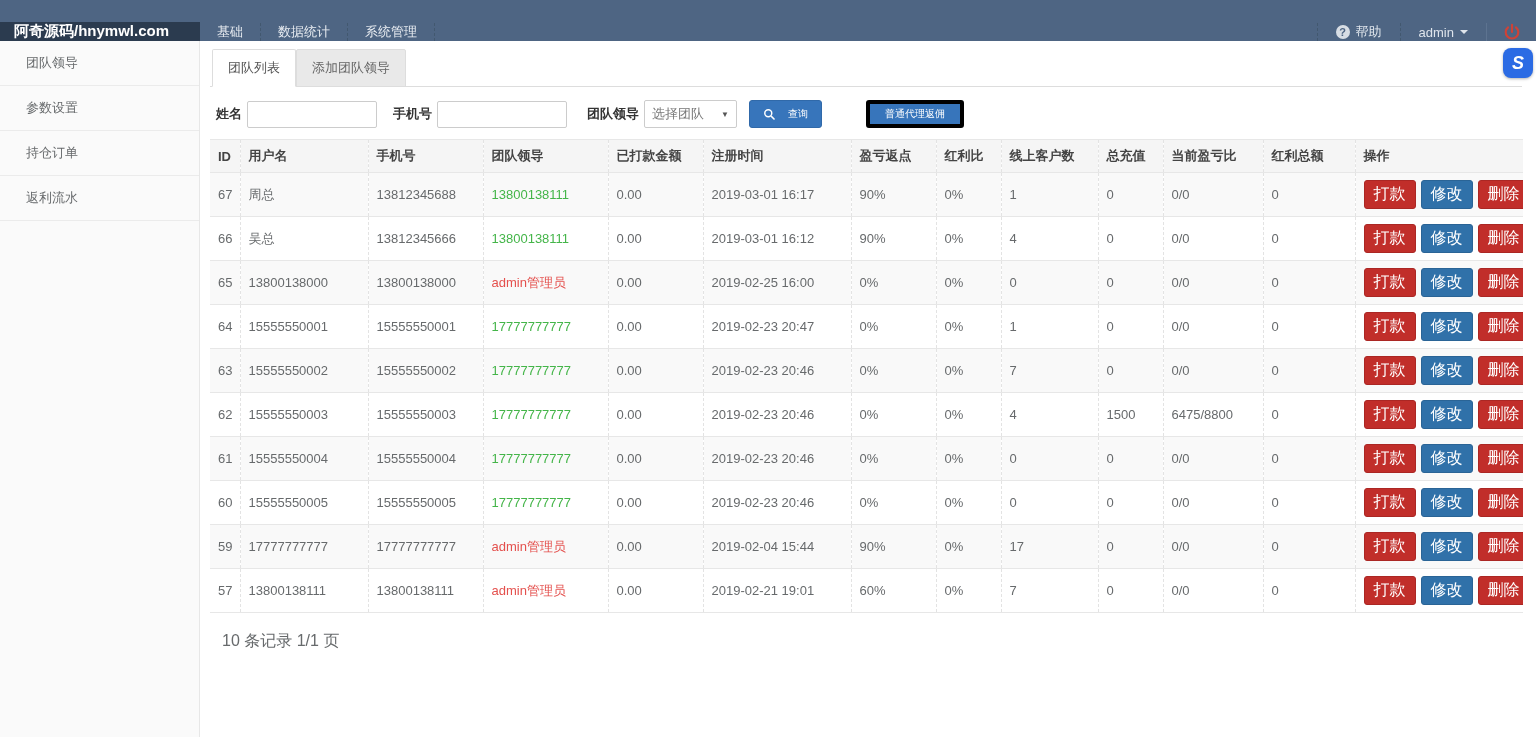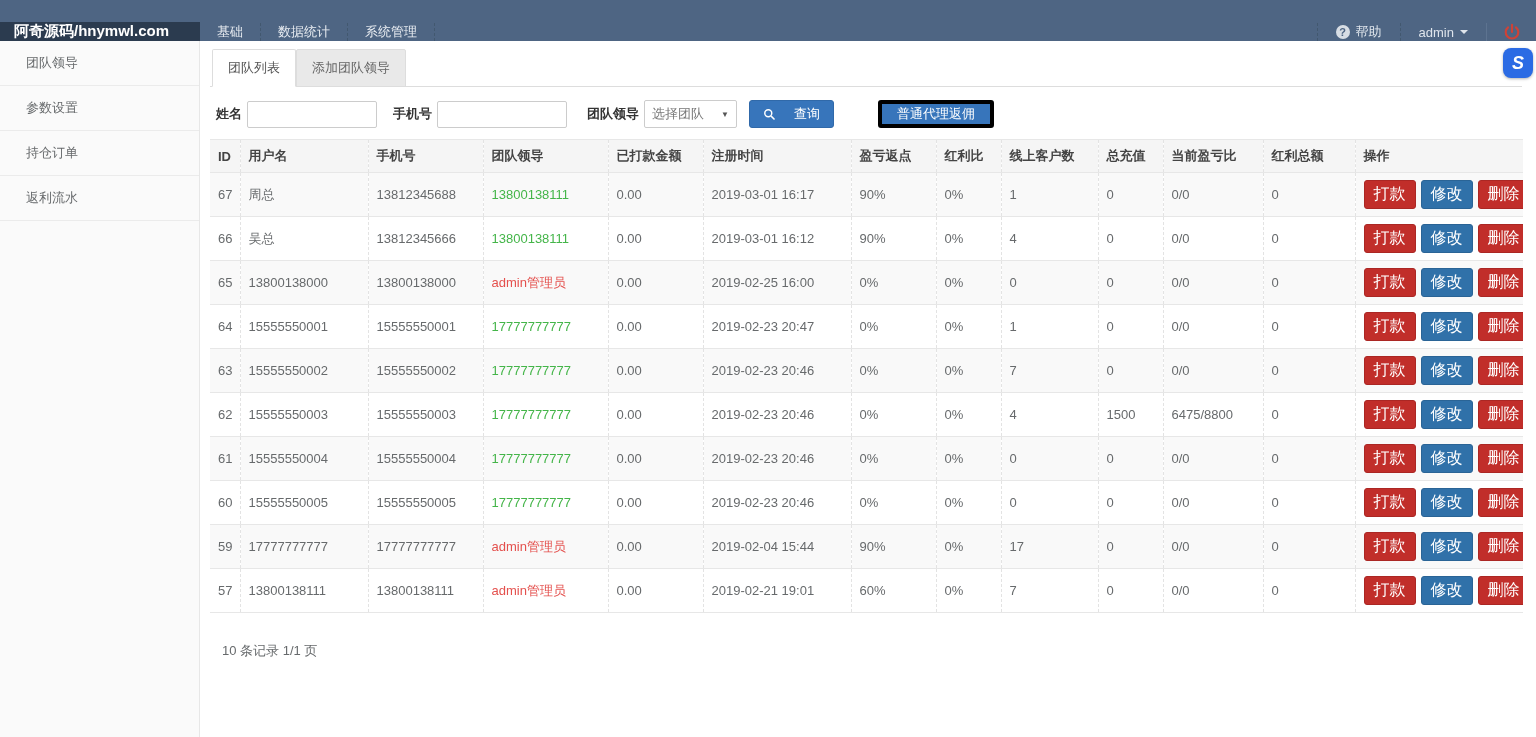--- a/index.html
+++ b/index.html
@@ -44,41 +44,41 @@
 
   
   .filterbar { display:flex; align-items:center; padding:13px 0 11px 6px; }
   .flabel { font-weight:bold; color:#333; margin-right:5px; }
   .tinput { width:130px; height:27px; border:1px solid #ccc; border-radius:2px; padding:0 7px;
     font-size:13px; color:#555; outline:none; }
   .gap16 { width:16px; } .gap20 { width:20px; } .gap10 { width:12px; } .gap40 { width:44px; }
   .fselect { width:93px; height:28px; border:1px solid #ccc; border-radius:2px; background:#fff;
     display:flex; align-items:center; justify-content:space-between; padding:12px 7px; color:#777; cursor:pointer; }
   .fselect .arr { font-size:8px; color:#555; }
-  .btn { height:28px; border:none; border-radius:3px; color:#fff; font-size:13px; cursor:pointer;
-    display:inline-flex; align-items:center; gap:18px; font-family:inherit; }
+  .btn { height:28px; border:none; border-radius:3px; color:#fff; font-size:10px; cursor:pointer;
+    display:inline-flex; align-items:center; gap:12px; font-family:inherit; }
   .btn-search { background:#3775bb; padding:0 13px; border:1px solid #3069a9; }
   .btn-rebate { background:#3775bb; padding:0 15px; border:4px solid #000000; }
 
   
   table { width:100%; border-collapse:collapse; table-layout:fixed; }
   th, td { border-top:1px solid #e7e7e7; border-left:1px dashed #e3e3e3; padding:7px 8px;
     text-align:left; font-size:13px; overflow:hidden; white-space:nowrap; }
   th:first-child, td:first-child { border-left:none; }
   thead th { background:#f5f5f5; color:#444; font-weight:bold; border-bottom:1px solid #e7e7e7; }
   tbody tr:nth-child(odd) td { background:#f9f9f9; }
   tbody tr:last-child td { border-bottom:1px solid #e7e7e7; }
   td.c-green { color:#44b549; }
   td.c-red { color:#e4504d; }
   .abtn { display:inline-block; padding:3px 9px; border-radius:3px; color:#fff; font-size:16px;
     margin-right:5px; cursor:pointer; border:none; font-family:inherit; }
   .abtn.red { background:#c12e2a; border:1px solid #ab2724; }
   .abtn.blue { background:#3071a9; border:1px solid #2a6496; }
 
-  .records { margin:29px 0 0 12px; color:#676a6c; font-size:13px; }
+  .records { margin:18px 0 0 12px; color:#676a6c; font-size:16px; }
 </style>
 </head>
 <body>
 
 <div class="navbar">
   <div class="brand">阿奇源码/hnymwl.com</div>
   <div class="nav-menu">
       <div class="nav-item">基础</div>
       <div class="nav-item">数据统计</div>
       <div class="nav-item">系统管理</div>

